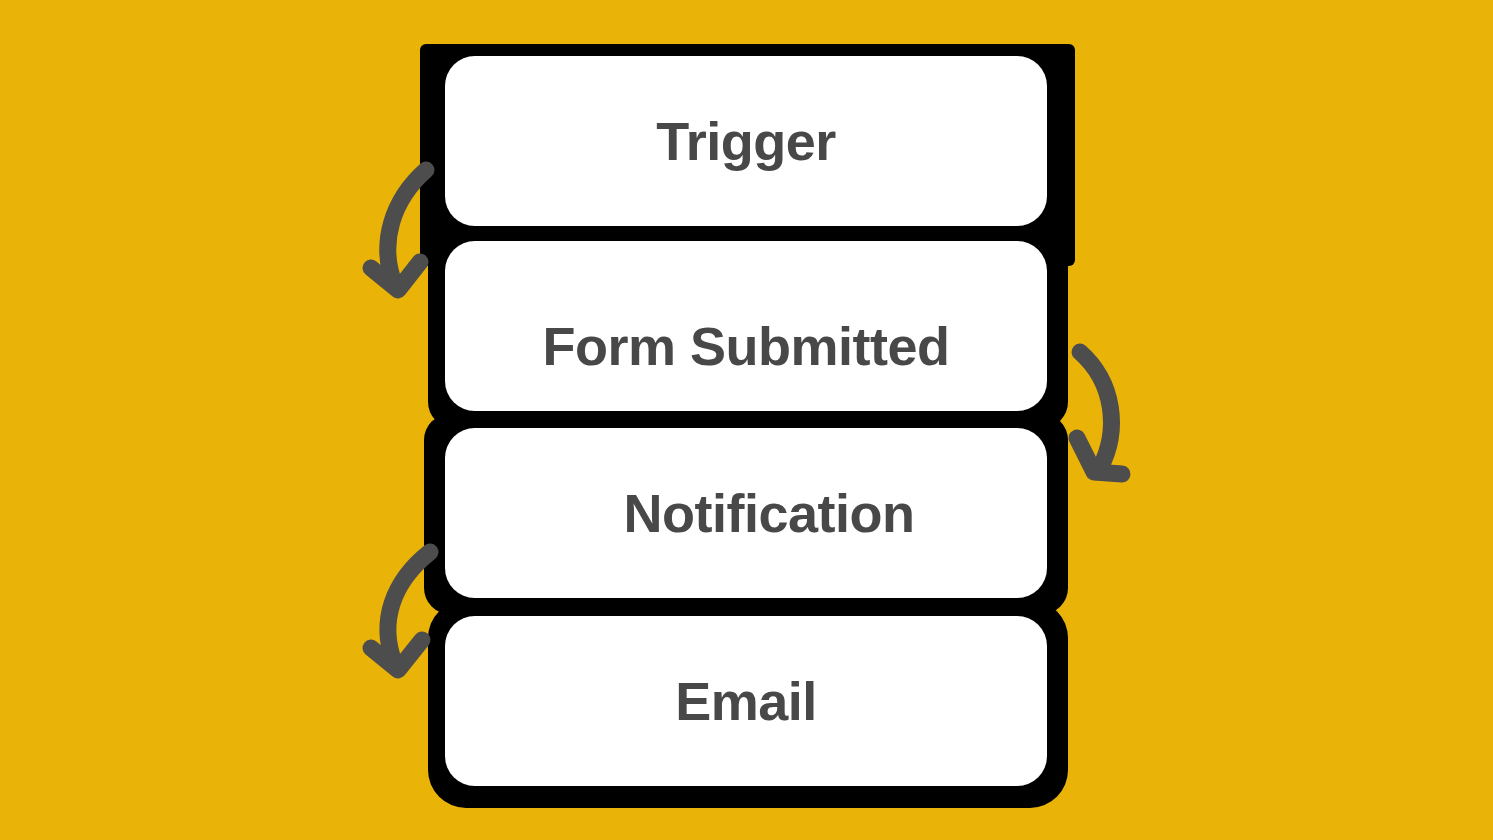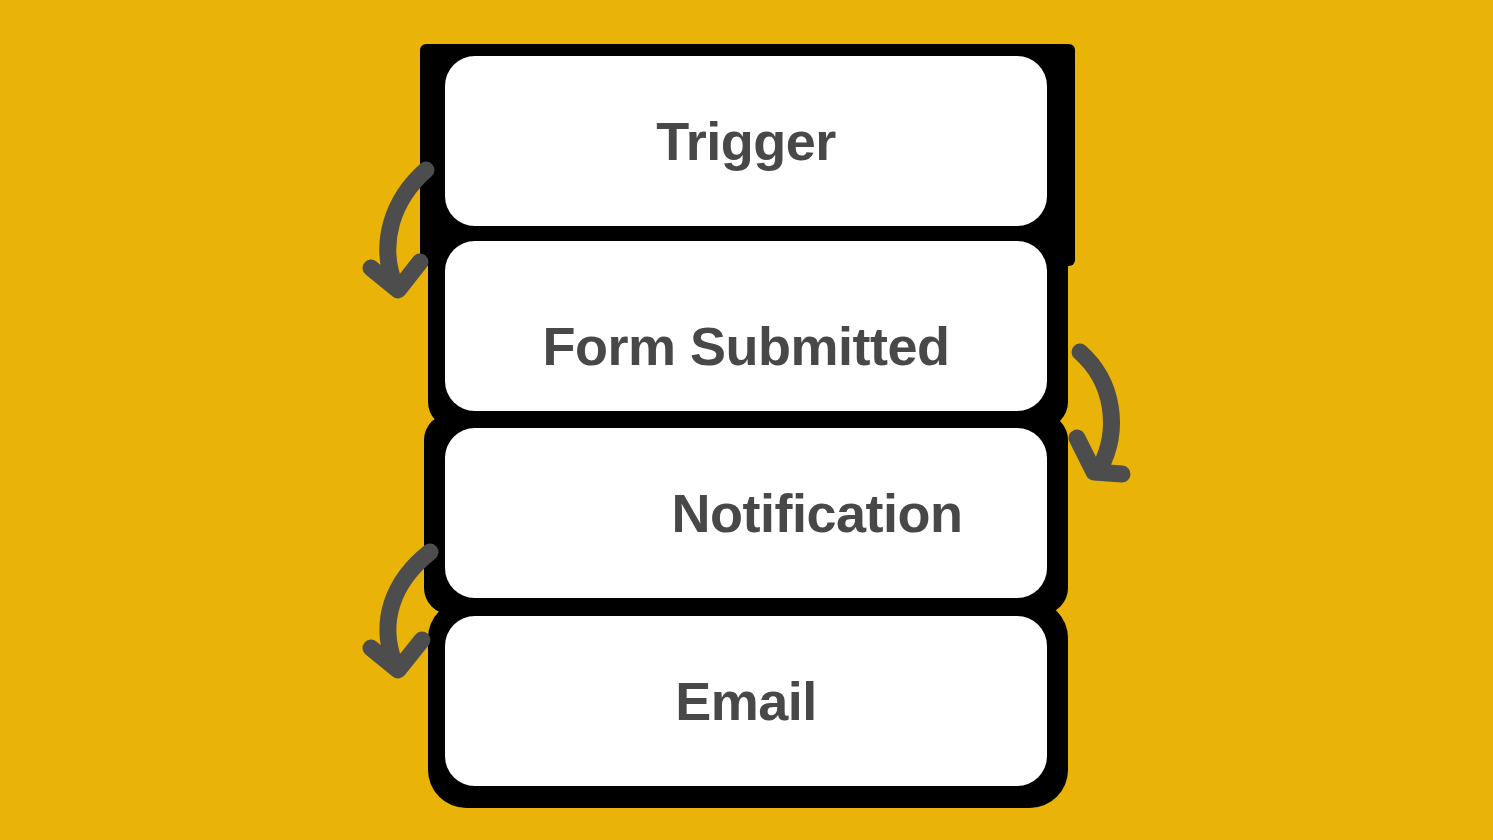--- a/index.html
+++ b/index.html
@@ -36,21 +36,21 @@
     color: #484848;
     font-family: "Liberation Sans", sans-serif;
     font-weight: bold;
     font-size: 54px;
     letter-spacing: -0.5px;
     white-space: nowrap;
     user-select: none;
   }
   #node-label-0 { left: 445px; top: 56px;  width: 602px; height: 170px; }
   #node-label-1 { left: 445px; top: 241px; width: 602px; height: 170px; margin-top: 20px; }
-  #node-label-2 { left: 445px; top: 428px; width: 648px; height: 170px; margin-left: 48px; }
+  #node-label-2 { left: 445px; top: 428px; width: 648px; height: 170px; }
   #node-label-3 { left: 445px; top: 616px; width: 602px; height: 170px; border-radius: 24px; }
 </style>
 </head>
 <body>
 
 <div id="canvas">
 
   <svg id="diagram-svg" viewBox="0 0 1493 840">
 
     <defs>

